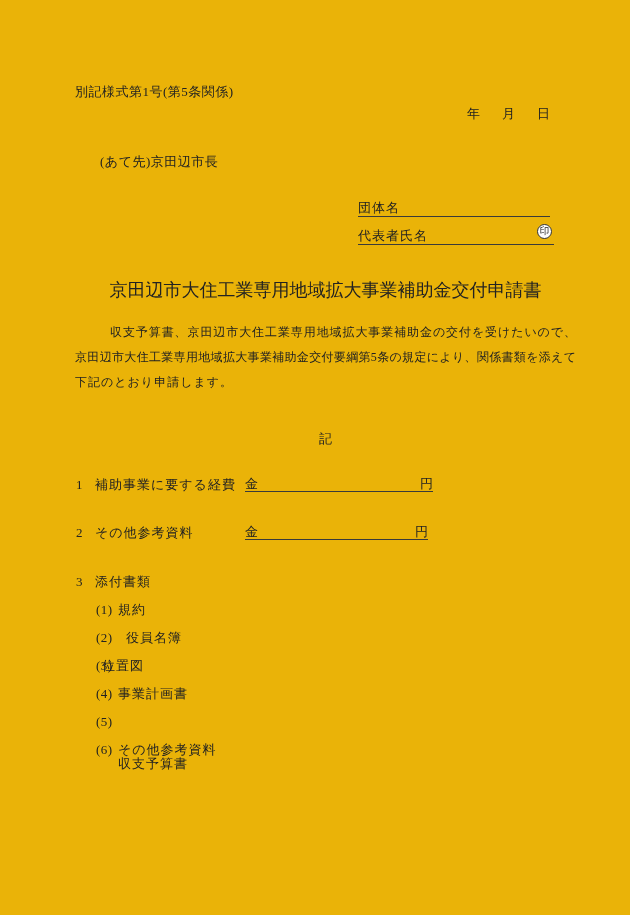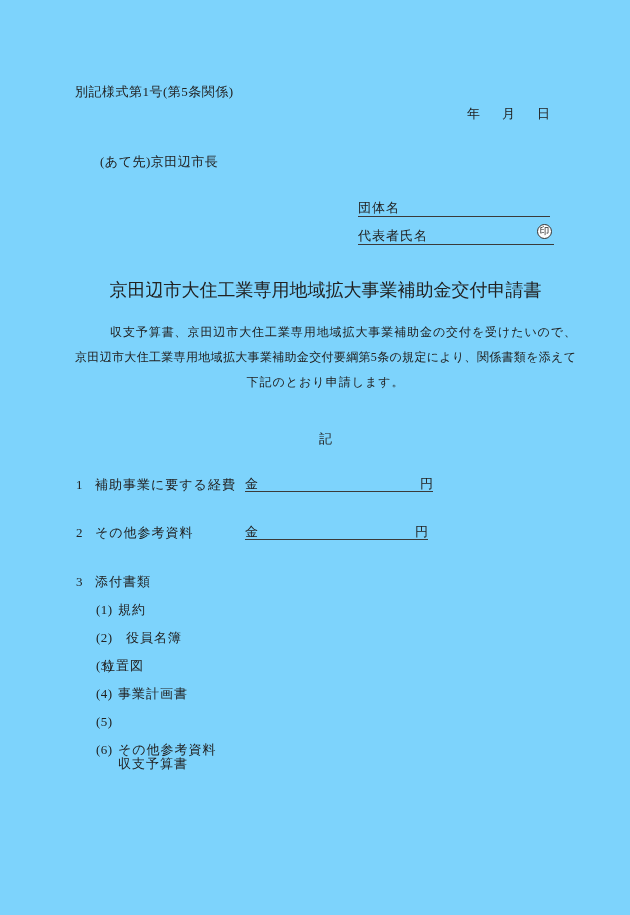--- a/index.html
+++ b/index.html
@@ -1,19 +1,19 @@
 <!DOCTYPE html>
 <html><head>
 <meta charset="utf-8">
 <style>
   html,body{margin:0;padding:0;background:#ffffff;}
   .page{
     position:relative;
     width:630px;height:915px;
-    background:#7dd3fc;
+    background:#eab308;
     font-family:"Liberation Serif","DejaVu Serif",serif;
     color:#222;
     overflow:hidden;
   }
   .abs{position:absolute;}
   .t{font-size:13px;line-height:15px;letter-spacing:0.5px;white-space:nowrap;}
   .ls1{letter-spacing:1px;}
   .date-line{display:flex;gap:22px;font-size:13px;}
   .field{
     height:16px;
@@ -27,21 +27,21 @@
     display:flex;align-items:center;justify-content:center;
     font-size:9.5px;line-height:1;color:#222;
     box-sizing:border-box;
     background:#fdfdfd;
   }
   .doc-title{
     width:501px;text-align:center;
     font-size:18px;letter-spacing:0;white-space:nowrap;
   }
   .para{
-    width:501px;font-size:12px;line-height:16px;color:#222;text-align:center;
+    width:501px;font-size:12px;line-height:16px;color:#222;
   }
   .jst{text-align:justify;text-align-last:justify;}
   .record{width:501px;text-align:center;font-size:13px;}
   .fill-line{
     border-bottom:1px solid #3a3a3a;
     height:15px;
     display:flex;justify-content:space-between;align-items:flex-end;
     font-size:13px;line-height:14px;
   }
 </style>

